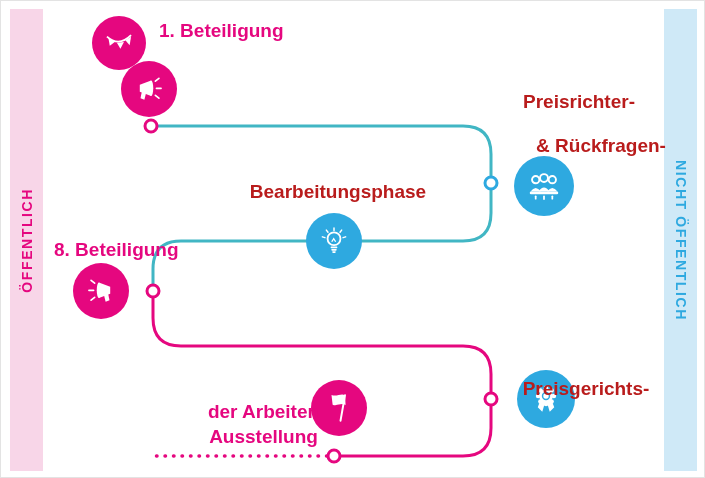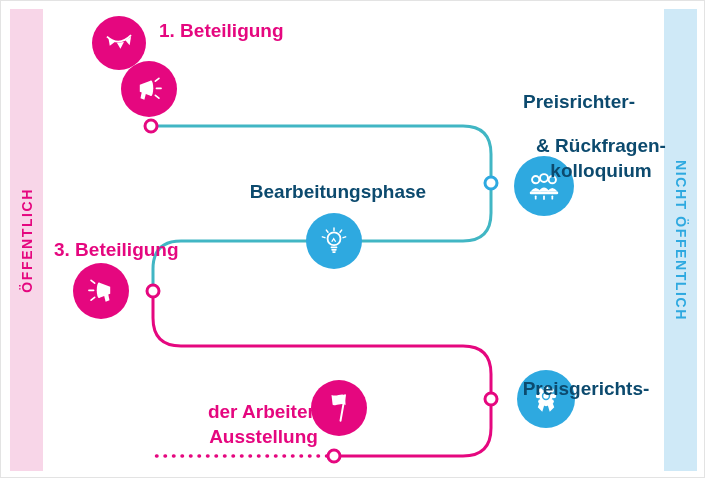--- a/index.html
+++ b/index.html
@@ -19,21 +19,21 @@
   .side-label.bluetxt { color:#2ea9e0; writing-mode:vertical-rl; }
   svg.connectors { position:absolute; left:0; top:0; }
   .bubble {
     position:absolute; border-radius:50%;
     display:flex; align-items:center; justify-content:center;
   }
   .bubble.pink { background:#e5077f; }
   .bubble.blue { background:#2ea9e0; }
   .label { position:absolute; font-weight:bold; font-size:19px; line-height:1.32; }
   .label.pinktxt { color:#e5077f; }
-  .label.bluetxt { color:#0c4a6e; }
+  .label.bluetxt { color:#b91c1c; }
   .center { text-align:center; }
   .line { display:block; }
   .flip { transform:scaleX(-1); }
 </style>
 </head>
 <body>
 
 <div class="canvas">
 
   <div class="sidebar left">
@@ -161,29 +161,28 @@
 
   <div class="label pinktxt" style="left:158px; top:17px;">
     <span class="line">1. Beteiligung</span>
   </div>
 
   <div class="label bluetxt center" style="left:498px; top:88px; width:160px;">
     <span class="line">Preisrichter-</span>
   </div>
   <div class="label bluetxt center" style="left:520px; top:132px; width:160px;">
     <span class="line">&amp; Rückfragen-</span>
-    <span class="line">kolloquium</span>
   </div>
 
   <div class="label bluetxt center" style="left:242px; top:178px; width:190px;">
     <span class="line">Bearbeitungsphase</span>
   </div>
 
   <div class="label pinktxt" style="left:53px; top:236px;">
-    <span class="line">3. Beteiligung</span>
+    <span class="line">8. Beteiligung</span>
   </div>
 
   <div class="label bluetxt center" style="left:505px; top:347px; width:160px;margin-top:28px;">
     <span class="line">Preisgerichts-</span>
   </div>
 
   <div class="label pinktxt center" style="left:180px; top:398px; width:165px;">
     <span class="line">der Arbeiten</span>
     <span class="line">Ausstellung</span>
   </div>

